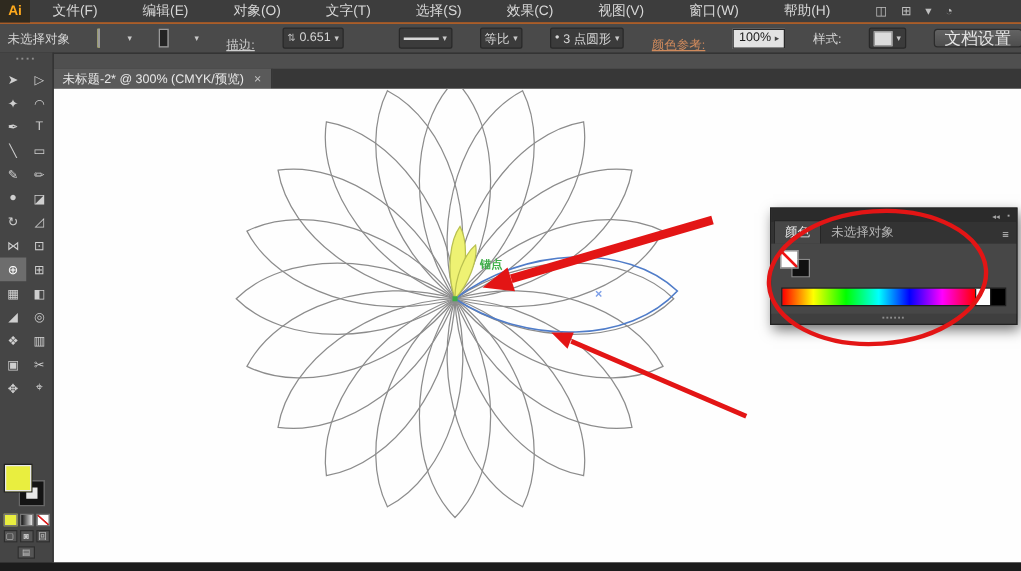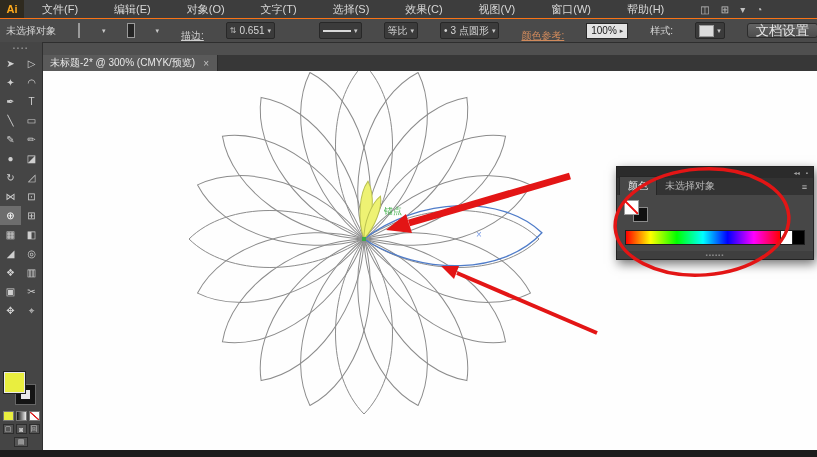--- a/index.html
+++ b/index.html
@@ -42,21 +42,21 @@
   .mini.color{background:var(--fill);}
   .mini.grad{background:linear-gradient(to right,#111,#eee);}
   .mini.none{background:linear-gradient(to top right,#fff 42%,#d22 47%,#d22 53%,#fff 58%);}
   .mode-btn{width:11px;height:10px;background:#555;border:1px solid #2d2d2d;color:#c7c7c7;font-size:7px;display:flex;align-items:center;justify-content:center;box-sizing:border-box;}
 
   
   .docwin{position:absolute;left:42px;top:42px;right:0;bottom:7px;background:#4f4f4f;}
   .tabstrip{position:absolute;left:0;top:13px;right:0;height:16px;background:#373737;display:flex;align-items:flex-end;}
   .tab{height:16px;background:#5a5a5a;color:#e8e8e8;font-size:10px;display:flex;align-items:center;padding:0 8px;gap:8px;border-right:1px solid #2b2b2b;}
   .tab-close{color:#c3c3c3;font-size:10px;}
-  .canvas{position:absolute;left:0;top:29px;right:0;bottom:0;background:#fefefe;}
+  .canvas{position:absolute;left:0;top:29px;right:0;bottom:0;background:#fefefe;font-weight:bold;}
   .canvas svg{display:block;}
 
   
   .panel{position:absolute;left:616px;top:166px;width:196px;background:#3f3f3f;border:1px solid #232323;box-shadow:2px 4px 10px rgba(0,0,0,.55);z-index:20;}
   .panel-top{height:11px;background:#2b2b2b;display:flex;align-items:center;justify-content:flex-end;gap:6px;padding:0 5px;color:#a5a5a5;font-size:6px;}
   .panel-tabs{height:17px;background:#333;display:flex;align-items:flex-end;padding-left:2px;color:#b8b8b8;font-size:10px;}
   .ptab{padding:2px 8px 2px 8px;cursor:default;}
   .ptab.active{background:#474747;color:#e9e9e9;border:1px solid #262626;border-bottom:none;}
   .pmenu{margin-left:auto;padding:0 6px 3px 0;color:#c5c5c5;font-size:9px;}
   .panel-body{height:56px;background:#474747;position:relative;}

